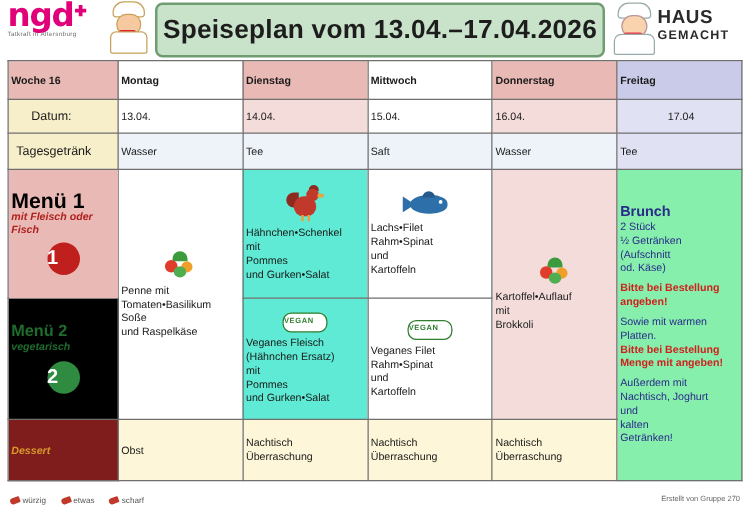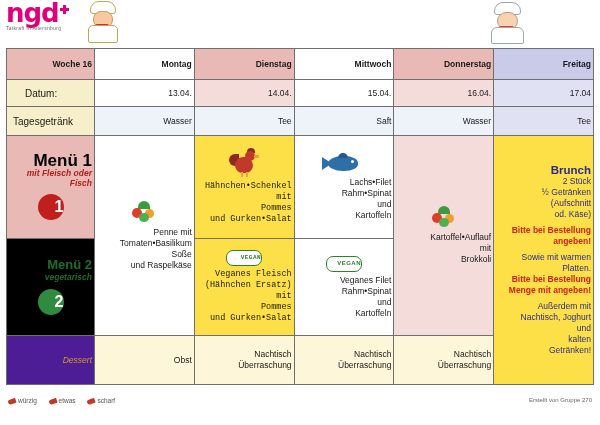--- a/index.html
+++ b/index.html
@@ -90,21 +90,21 @@
     position:absolute;left:9px;top:24px;width:15px;height:4px;background:#e34;border-radius:2px;
   }
 
   
   table.plan{
     position:absolute;left:6px;top:48px;width:588px;
     border-collapse:collapse;table-layout:fixed;
   }
   table.plan td{
     border:1px solid #6f6f6f;
-    vertical-align:middle;text-align:right;
+    vertical-align:middle;text-align:left;
     font-size:8.5px;line-height:11px;
     padding:2px 2px;
   }
   .col-head{width:88px;}
   .hdr td{
     height:26px;font-size:15px;font-weight:bold;
   }
   .hdr .h-woche{background:#e9b9b5;}
   .hdr .h-mo{background:#ffffff;}
   .hdr .h-di{background:#e9b9b5;}
@@ -137,26 +137,26 @@
   .badge.red{background:#c0201d;}
   .badge.green{background:#2e8b3f;}
 
   .menu2-lab{
     background:#000000;height:92px;margin-left:28px;
   }
   .menu2-lab .m-title{font-size:13px;font-weight:bold;color:#1f6d2e;}
   .menu2-lab .m-sub{font-size:8.5px;font-weight:bold;color:#1f6d2e;font-style:italic;margin-top:2px;}
 
   .dessert-lab{
-    background:#4c1d95;height:44px;
-    font-size:14px;font-style:italic;font-weight:normal;color:#d79a2b;
+    background:#7f1d1d;height:44px;
+    font-size:14px;font-style:italic;font-weight:bold;color:#d79a2b;
   }
 
   .cell-mo{background:#ffffff;}
-  .cell-di{background:#fde047;font-family:Liberation Mono, monospace;}
+  .cell-di{background:#5eead4;}
   .cell-mi{background:#ffffff;}
   .cell-do{background:#f3dcda;}
 
   .dess-mo{background:#fdf6d8;}
   .dess-di{background:#fdf6d8;}
   .dess-mi{background:#fdf6d8;}
   .dess-do{background:#fdf6d8;}
 
   .veg-emblem{
     width:30px;height:24px;margin:0 auto 2px auto;position:relative;
@@ -196,21 +196,21 @@
   }
   .fish .body{position:absolute;left:6px;top:3px;width:30px;height:15px;background:#2d6fa8;border-radius:50% 45% 45% 50%;}
   .fish .tail{position:absolute;left:0px;top:4px;width:10px;height:13px;background:#2d6fa8;
     clip-path:polygon(0 0,100% 50%,0 100%);}
   .fish .eye{position:absolute;left:29px;top:7px;width:3px;height:3px;background:#fff;border-radius:50%;}
   .fish .fin{position:absolute;left:16px;top:0px;width:10px;height:5px;background:#24598a;border-radius:5px 5px 0 0;}
   .brunch-title{font-size:11.5px;font-weight:bold;color:#2b2b8a;}
   .red-note{color:#d0211e;font-weight:bold;}
 
   .fr-cell{
-    background:#fde047;font-size:8.5px;line-height:11px;color:#2b2b8a;padding:4px 4px;
+    background:#86efac;font-size:8.5px;line-height:11px;color:#2b2b8a;padding:4px 4px;
   }
 
   
   .footer{
     position:absolute;left:6px;bottom:2px;width:588px;height:26px;
   }
   .legend{
     position:absolute;left:2px;top:0px;font-size:6.5px;color:#555;
   }
   .legend .item{display:inline-block;margin-right:10px;}
@@ -238,27 +238,34 @@
       <div class="sub">Tatkraft in Altersnburg</div>
     </div>
 
     <div class="chef">
       <div class="hat"></div>
         <div class="face"></div>
         <div class="scarf"></div>
         <div class="body"></div>
     </div>
 
+    <div class="title-box">
+      <div class="title">Speiseplan vom 13.04.–17.04.2026</div>
+    </div>
 
     <div class="hausgemacht">
       <div class="cook">
         <div class="hat"></div>
           <div class="face"></div>
           <div class="scarf"></div>
           <div class="body"></div>
+      </div>
+      <div class="hgtxt">
+        <span>HAUS</span>
+        <small>GEMACHT</small>
       </div>
     </div>
   </div>
 
   <table class="plan">
     <colgroup>
       <col class="col-head">
         <col>
         <col>
         <col>

